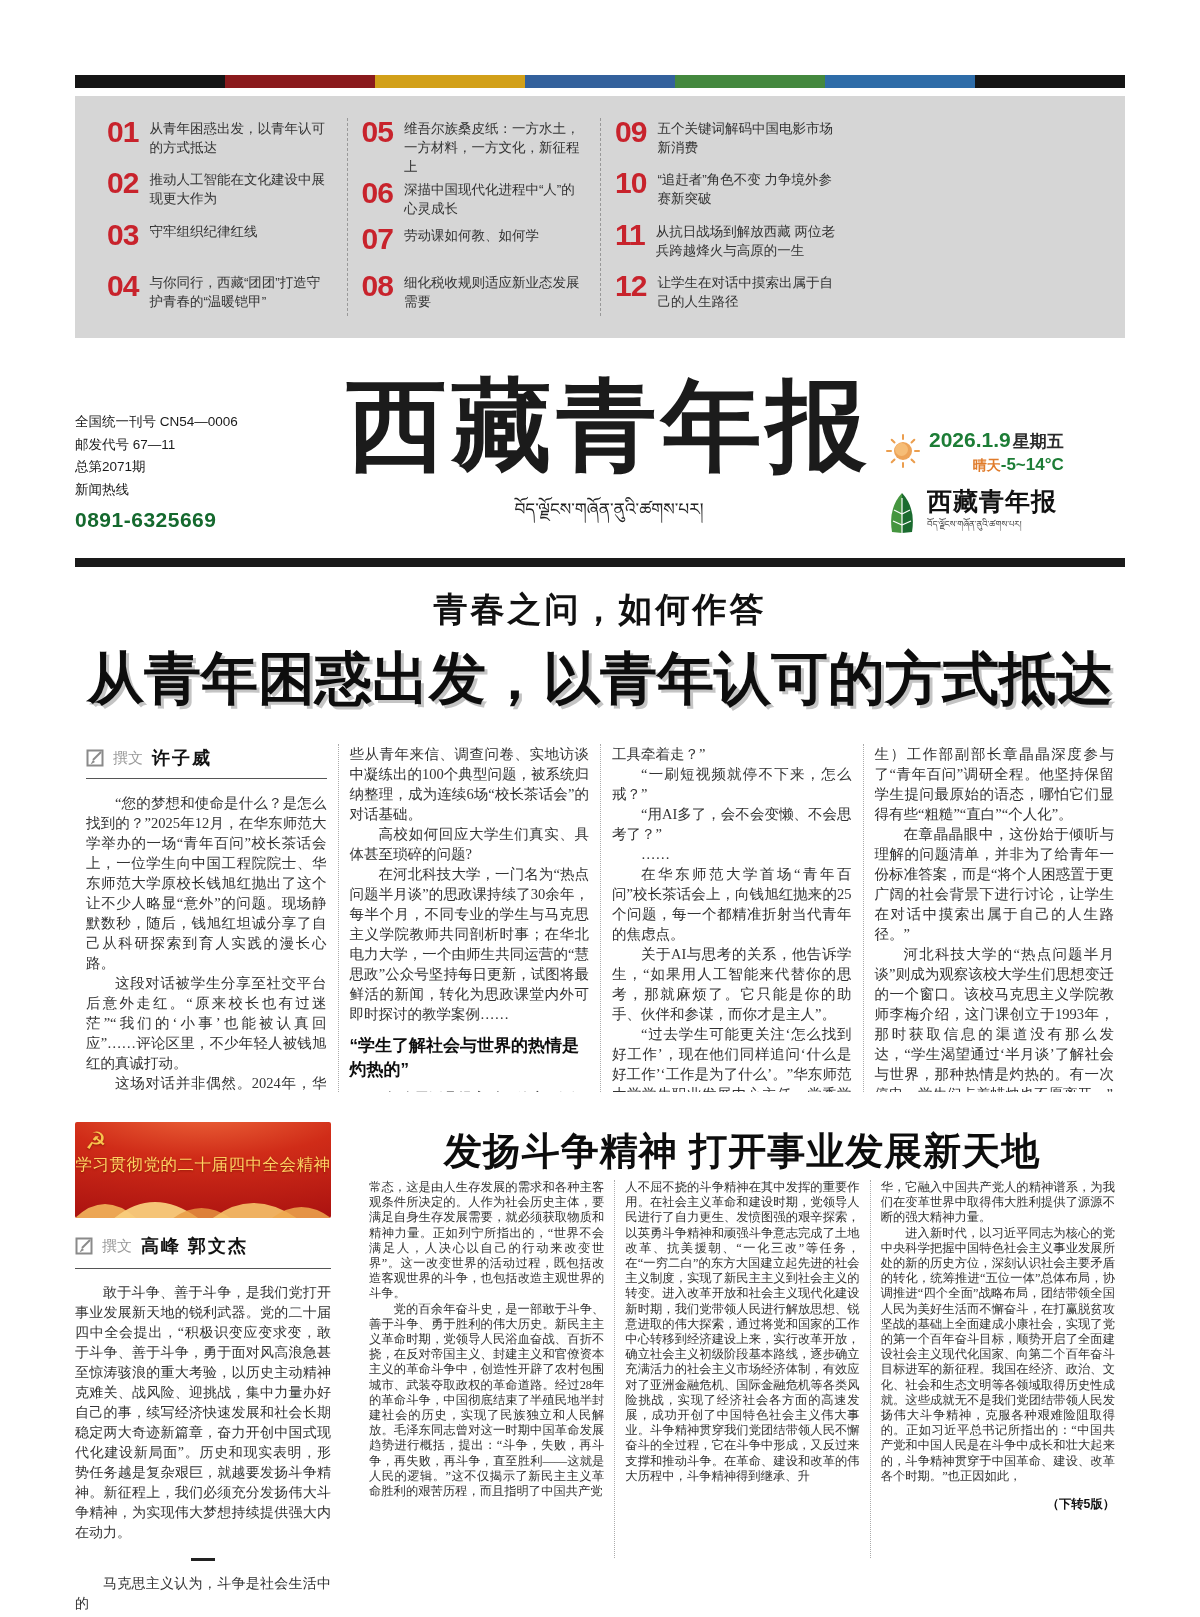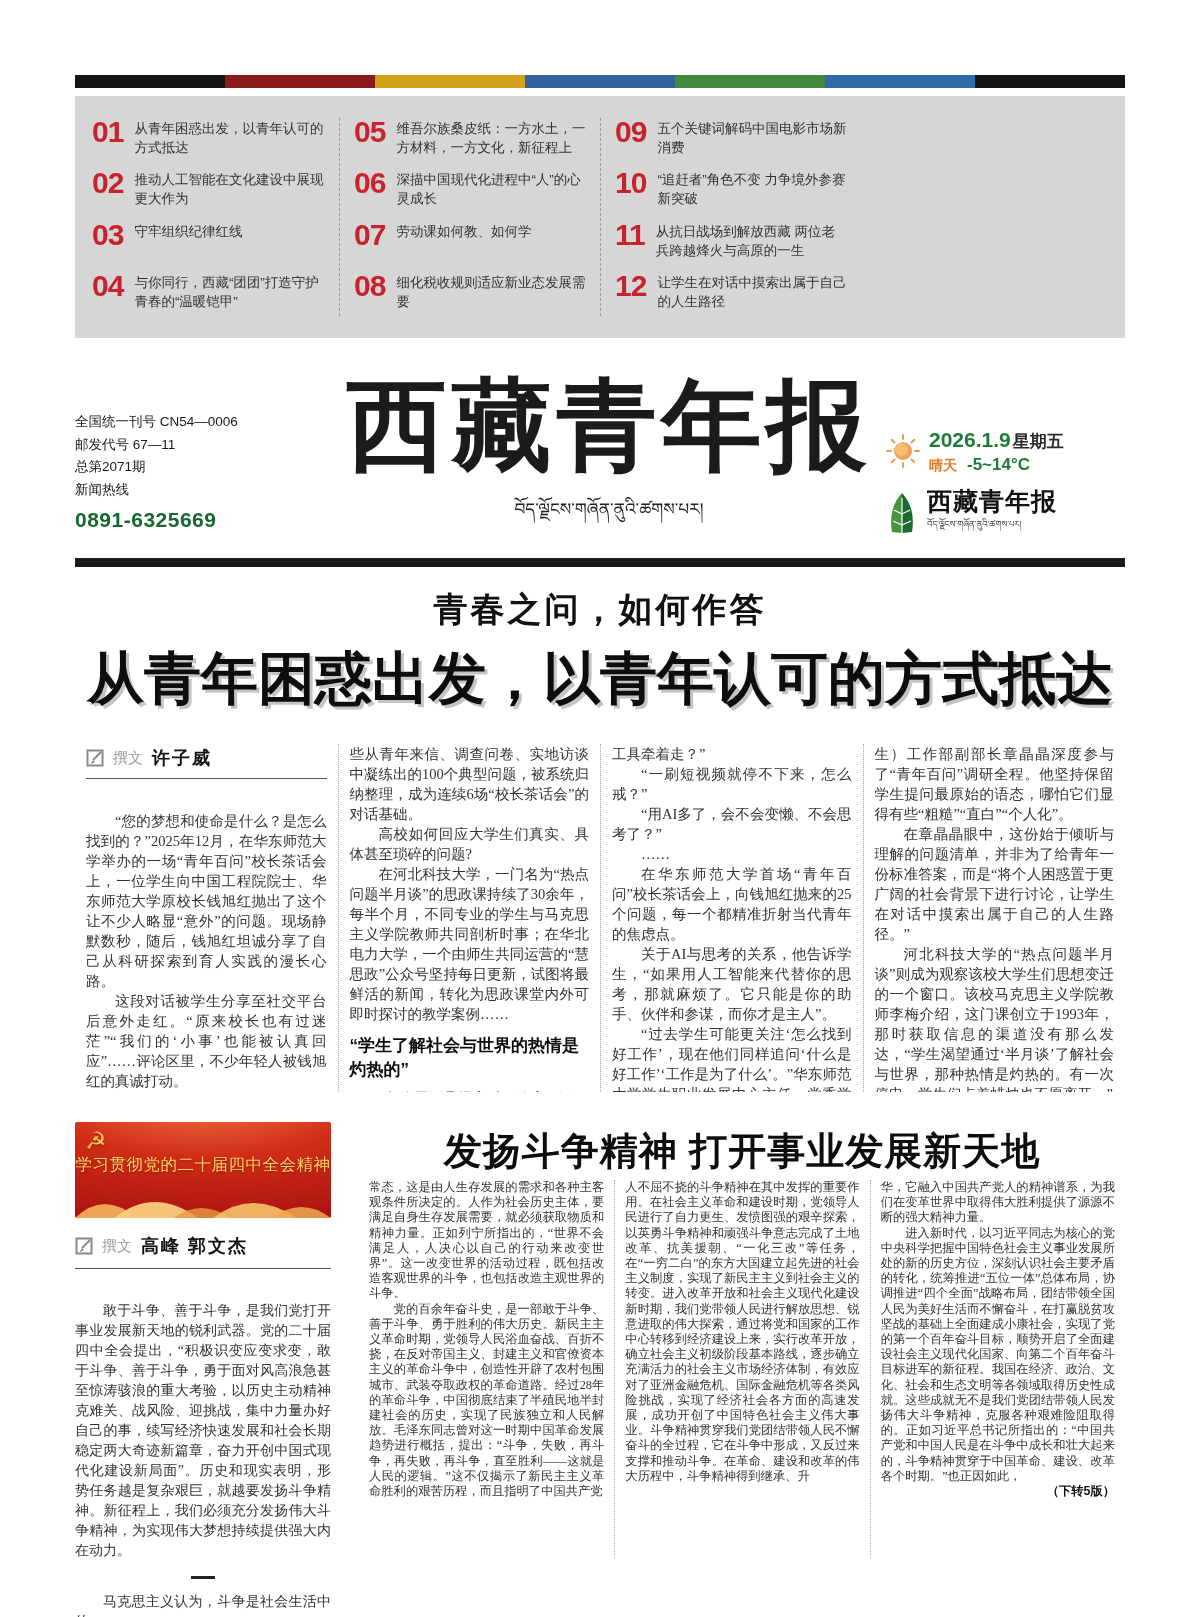--- a/index.html
+++ b/index.html
@@ -5,21 +5,21 @@
   * { box-sizing: border-box; }
   html,body { margin:0; padding:0; background:#fff; }
   body { width:1200px; font-family:"Liberation Serif", serif; color:#222; }
   .page { padding:75px 75px 28px 75px; }
 
   
   .colorbar { display:flex; height:13px; width:100%; }
   .bar-seg { flex:1 1 0; }
 
   
-  .index { background:#d6d6d6; margin-top:8px; height:242px; padding:22px 3px;
+  .index { background:#d6d6d6; margin-top:8px; height:242px; padding:22px 18px;
            display:grid; grid-template-columns:1fr 1fr 1fr 1fr; }
   .index-col { padding:0 14px; display:flex; flex-direction:column; justify-content:space-between; }
   .index-col + .index-col { border-left:1px dashed #999; }
   .index-item { display:flex; gap:11px; align-items:flex-start; min-height:44px; }
   .index-num { font-family:"Liberation Sans",sans-serif; font-weight:900; font-size:30px;
                line-height:0.9; color:#c8232c; letter-spacing:-1px; flex:0 0 auto; }
   .index-title { font-family:"Liberation Sans",sans-serif; font-size:13.5px; line-height:1.42;
                  color:#333; font-weight:500; padding-top:1px; }
 
   
@@ -28,44 +28,44 @@
   .hotline { color:#15692e; font-weight:bold; font-size:21px; font-family:"Liberation Sans",sans-serif; letter-spacing:.5px; }
   .mast-center { text-align:center; }
   .paper-title { font-size:100px; font-weight:bold; letter-spacing:5px; line-height:1.02; color:#1b1b1b; }
   .paper-tibetan { font-size:17px; margin-top:12px; color:#222; }
   .mast-right { font-family:"Liberation Sans",sans-serif; }
   .weather-row { display:flex; align-items:center; gap:8px; }
   .weather-text { line-height:1.25; }
   .date-line { display:flex; gap:2px; align-items:baseline; }
   .date { color:#1d7d36; font-weight:bold; font-size:21px; }
   .weekday { color:#2b2b2b; font-weight:bold; font-size:17px; }
-  .cond-line { display:flex; gap:10px; align-items:baseline; justify-content:flex-start; }
+  .cond-line { display:flex; align-items:baseline; justify-content:flex-end; }
   .weather { color:#e07b2a; font-size:14px; font-weight:bold; }
   .temp { color:#1d7d36; font-weight:bold; font-size:17px; }
   .logo-row { display:flex; align-items:center; gap:8px; margin-top:14px; }
   .logo-wordmark { font-family:"Liberation Serif",serif; font-weight:bold; font-size:25px; letter-spacing:1px; color:#111; line-height:1.05; }
   .logo-tibetan { font-size:8.5px; color:#333; }
 
   .mast-rule { height:9px; background:#1a1a1a; margin-top:20px; }
 
   
   .kicker { text-align:center; font-size:34px; font-weight:bold; letter-spacing:3px; margin:20px 0 8px; color:#111; }
   .headline1 { text-align:center; font-size:57px; font-weight:900; font-family:"Liberation Sans",sans-serif;
                color:#0d0d0d; white-space:nowrap; text-shadow:3px 3px 0 #c4c4c4; margin-bottom:26px; letter-spacing:0; }
   .cols4 { display:grid; grid-template-columns:repeat(4,1fr); height:348px; overflow:hidden; }
   .colx { padding:0 11px; overflow:hidden; font-size:14.5px; line-height:20px; text-align:justify; color:#333; }
   .colx + .colx { border-left:1px dotted #aaa; }
   .colx p, .col-s p, .a2-intro p { margin:0; text-indent:2em; }
   p.cont { text-indent:0 !important; }
-  .byline { display:flex; align-items:center; gap:9px; border-bottom:1px solid #555; padding:4px 0 10px; margin-bottom:32px; }
+  .byline { display:flex; align-items:center; gap:9px; border-bottom:1px solid #555; padding:4px 0 10px; margin-bottom:14px; }
   .byline-label { color:#9a9a9a; font-size:15px; font-family:"Liberation Sans",sans-serif; }
   .byline-name { font-size:18px; font-weight:bold; font-family:"Liberation Sans",sans-serif; letter-spacing:2px; color:#111; }
   .subhead { font-family:"Liberation Sans",sans-serif; font-weight:900; font-size:17px; line-height:1.4;
              margin:10px 0 6px; color:#0d0d0d; text-align:left; }
-  .jump { text-align:right; font-weight:bold; font-family:"Liberation Sans",sans-serif; font-size:13.5px; margin-top:0; color:#111; }
+  .jump { text-align:right; font-weight:bold; font-family:"Liberation Sans",sans-serif; font-size:13.5px; margin-top:13px; color:#111; }
 
   
   .article2 { display:grid; grid-template-columns:270px 1fr; margin-top:30px; }
   .a2-left { padding-right:14px; }
   .banner { height:96px; position:relative; overflow:hidden; border-radius:2px;
             background:radial-gradient(150% 130% at 50% -15%, #ef6a3c 0%, #d02c18 40%, #a60f0f 100%); }
   .banner-emblem { position:absolute; top:5px; left:10px; color:#f8c54e; font-size:24px; text-shadow:0 1px 2px rgba(100,10,0,.6); }
   .banner-title { position:absolute; top:32px; left:0; width:100%; text-align:center; color:#ffd463;
                   font-weight:400; font-size:16.5px; font-family:"Liberation Sans",sans-serif;
                   text-shadow:0 1px 2px rgba(120,20,0,.65); letter-spacing:.5px; }

